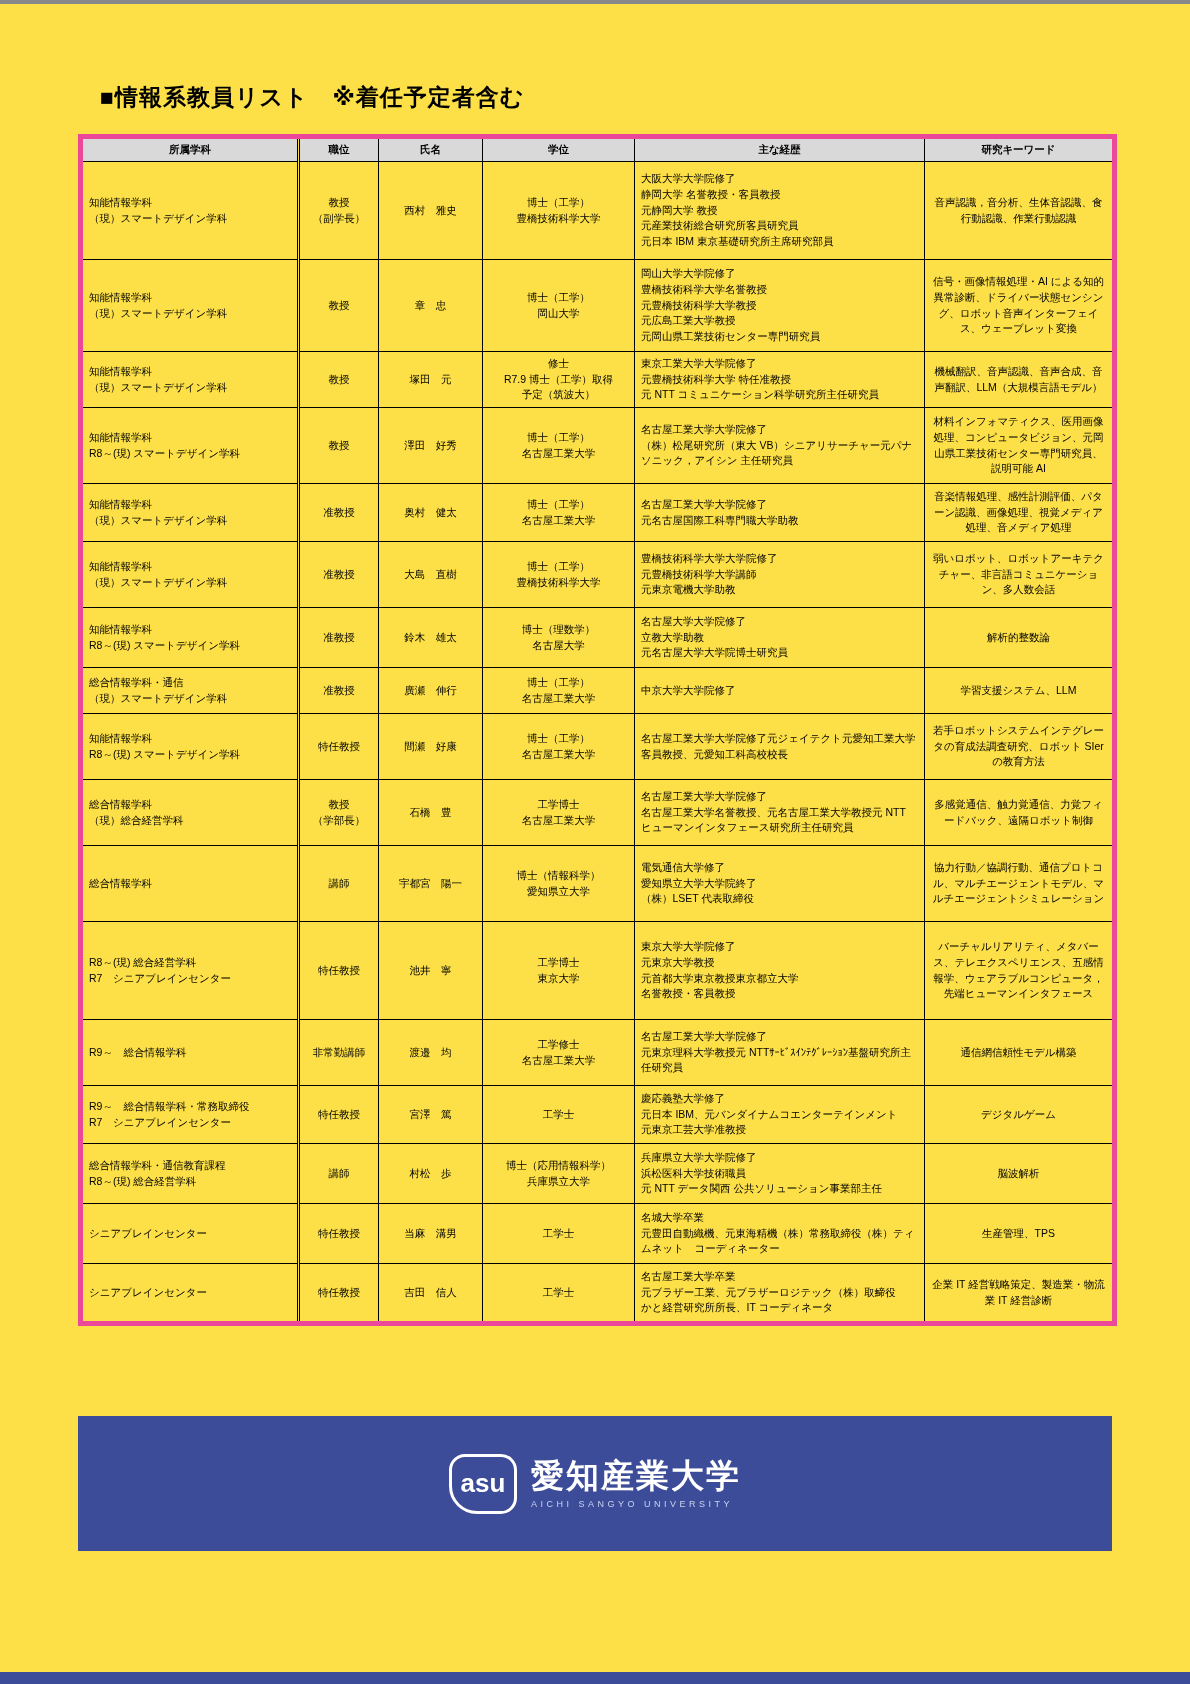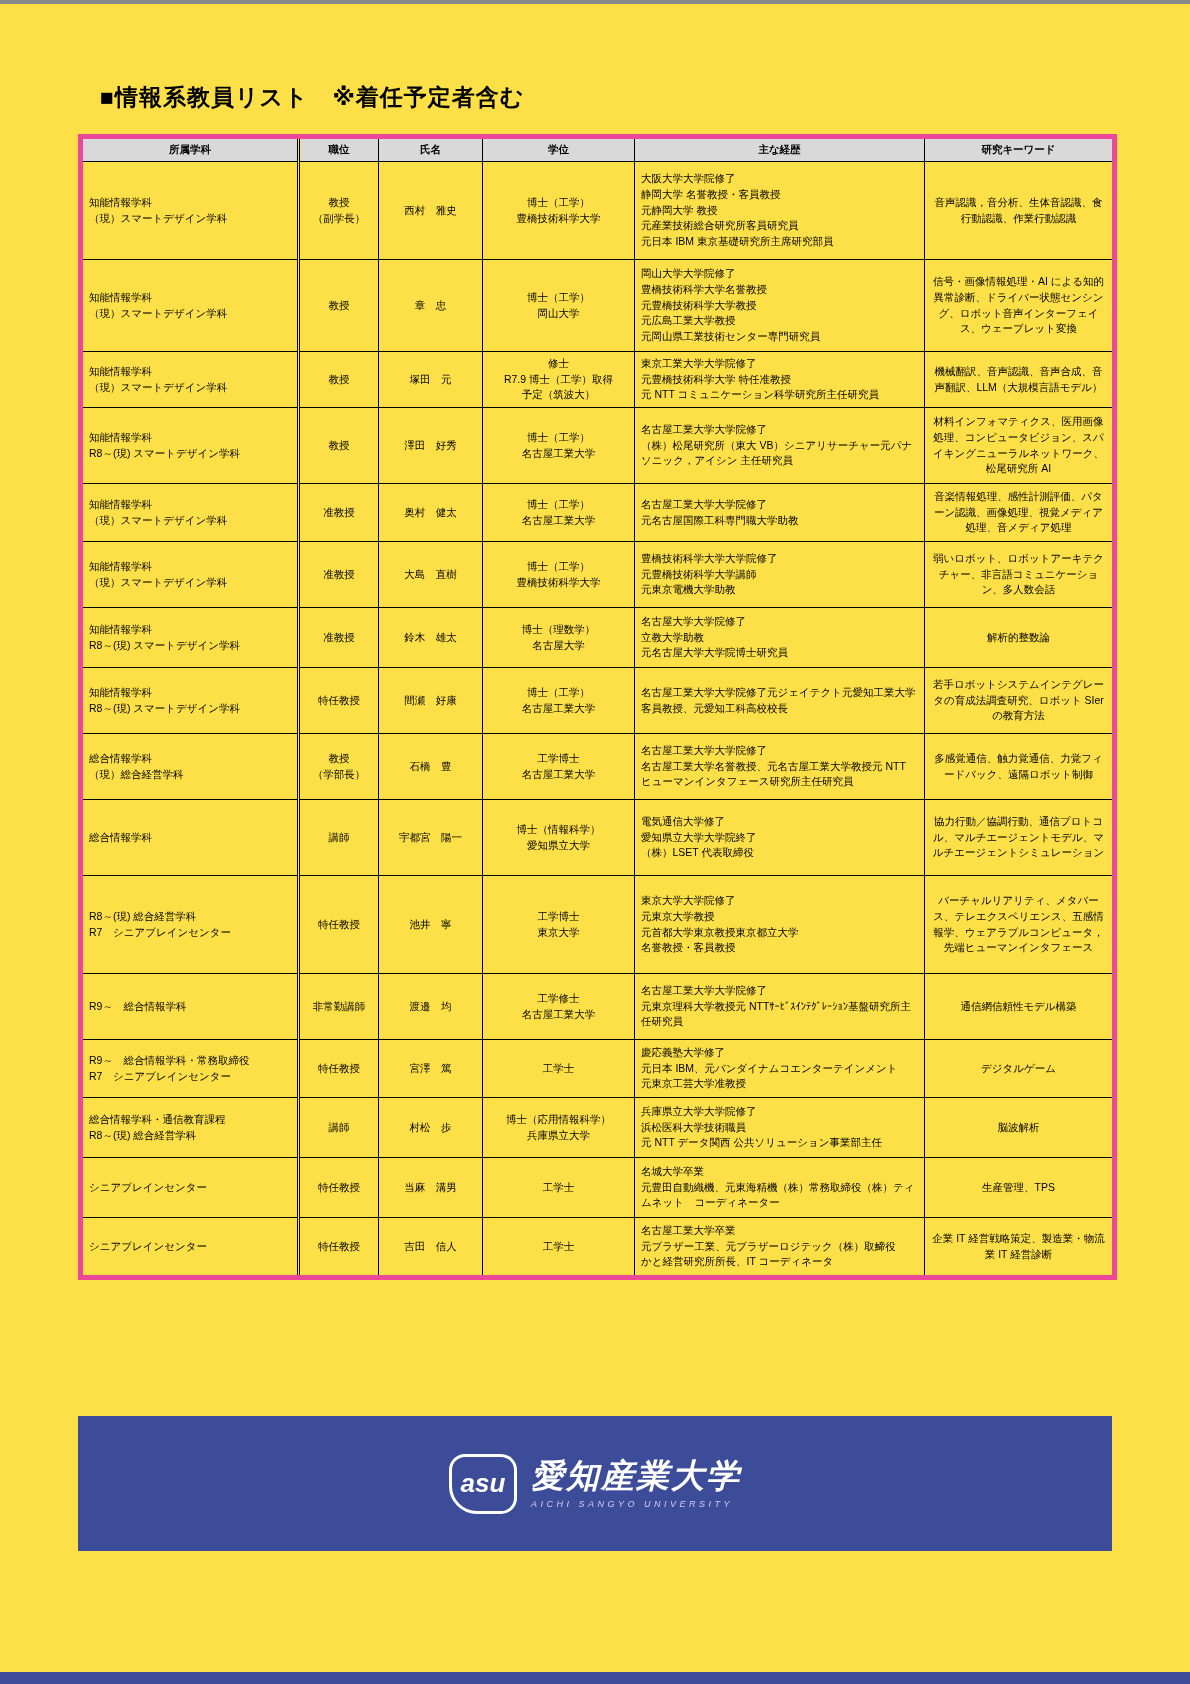--- a/index.html
+++ b/index.html
@@ -149,21 +149,21 @@
         </tr>
         <tr style="height: 76px;">
           <td class="c-dept">知能情報学科
 R8～(現) スマートデザイン学科</td>
           <td class="c-pos">教授</td>
           <td class="c-name">澤田　好秀</td>
           <td class="c-deg">博士（工学）
 名古屋工業大学</td>
           <td class="c-career">名古屋工業大学大学院修了
 （株）松尾研究所（東大 VB）シニアリサーチャー元パナソニック，アイシン 主任研究員</td>
-          <td class="c-kw">材料インフォマティクス、医用画像処理、コンピュータビジョン、スパイキングニューラルネットワーク、松尾研究所 AI</td>
+          <td class="c-kw">材料インフォマティクス、医用画像処理、コンピュータビジョン、元岡山県工業技術センター専門研究員、説明可能 AI</td>
         </tr>
         <tr style="height: 58px;">
           <td class="c-dept">知能情報学科
 （現）スマートデザイン学科</td>
           <td class="c-pos">准教授</td>
           <td class="c-name">奥村　健太</td>
           <td class="c-deg">博士（工学）
 名古屋工業大学</td>
           <td class="c-career">名古屋工業大学大学院修了
 元名古屋国際工科専門職大学助教</td>
@@ -185,20 +185,30 @@
           <td class="c-dept">知能情報学科
 R8～(現) スマートデザイン学科</td>
           <td class="c-pos">准教授</td>
           <td class="c-name">鈴木　雄太</td>
           <td class="c-deg">博士（理数学）
 名古屋大学</td>
           <td class="c-career">名古屋大学大学院修了
 立教大学助教
 元名古屋大学大学院博士研究員</td>
           <td class="c-kw">解析的整数論</td>
+        </tr>
+        <tr style="height: 46px;">
+          <td class="c-dept">総合情報学科・通信
+（現）スマートデザイン学科</td>
+          <td class="c-pos">准教授</td>
+          <td class="c-name">廣瀬　伸行</td>
+          <td class="c-deg">博士（工学）
+名古屋工業大学</td>
+          <td class="c-career">中京大学大学院修了</td>
+          <td class="c-kw">学習支援システム、LLM</td>
         </tr>
         <tr style="height: 66px;">
           <td class="c-dept">知能情報学科
 R8～(現) スマートデザイン学科</td>
           <td class="c-pos">特任教授</td>
           <td class="c-name">間瀬　好康</td>
           <td class="c-deg">博士（工学）
 名古屋工業大学</td>
           <td class="c-career">名古屋工業大学大学院修了元ジェイテクト元愛知工業大学客員教授、元愛知工科高校校長</td>
           <td class="c-kw">若手ロボットシステムインテグレータの育成法調査研究、ロボット SIer の教育方法</td>
@@ -287,21 +297,21 @@
           <td class="c-name">吉田　信人</td>
           <td class="c-deg">工学士</td>
           <td class="c-career">名古屋工業大学卒業
 元ブラザー工業、元ブラザーロジテック（株）取締役
 かと経営研究所所長、IT コーディネータ<span class="stray">ち</span></td>
           <td class="c-kw">企業 IT 経営戦略策定、製造業・物流業 IT 経営診断</td>
         </tr>
       </tbody>
   </table>
 
-  <div class="footer-band" style="background: rgb(61, 76, 153); font-style: italic;">
+  <div class="footer-band" style="background: rgb(61, 76, 153);">
     <div class="logo-mark">asu</div>
     <div class="uni-text">
       <div class="uni-name">愛知産業大学</div>
       <div class="uni-name-en">AICHI SANGYO UNIVERSITY</div>
     </div>
   </div>
 
   <div class="bottom-strip" style="background: rgb(61, 76, 153);"></div>
 
 </div>

